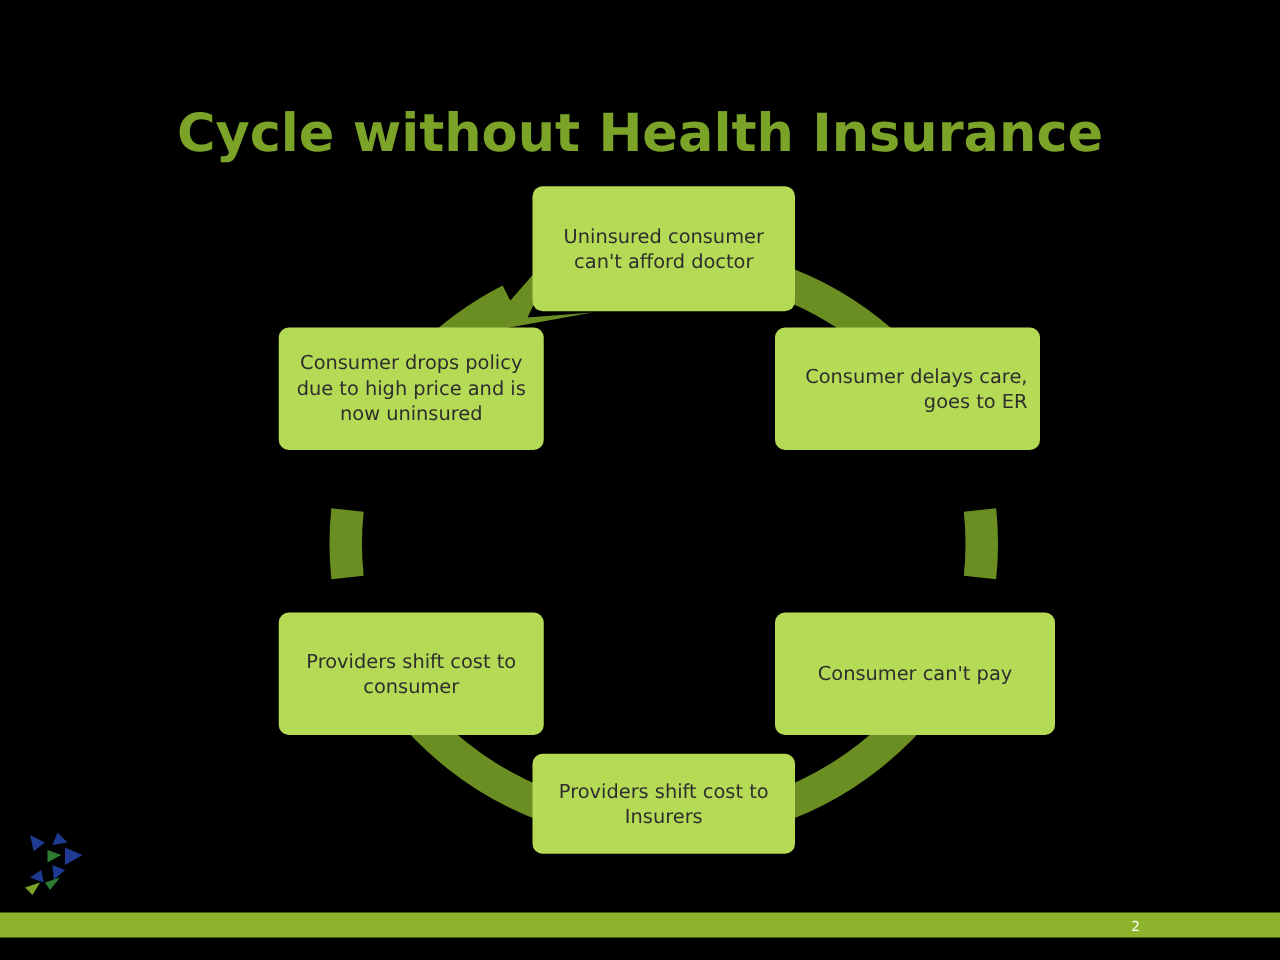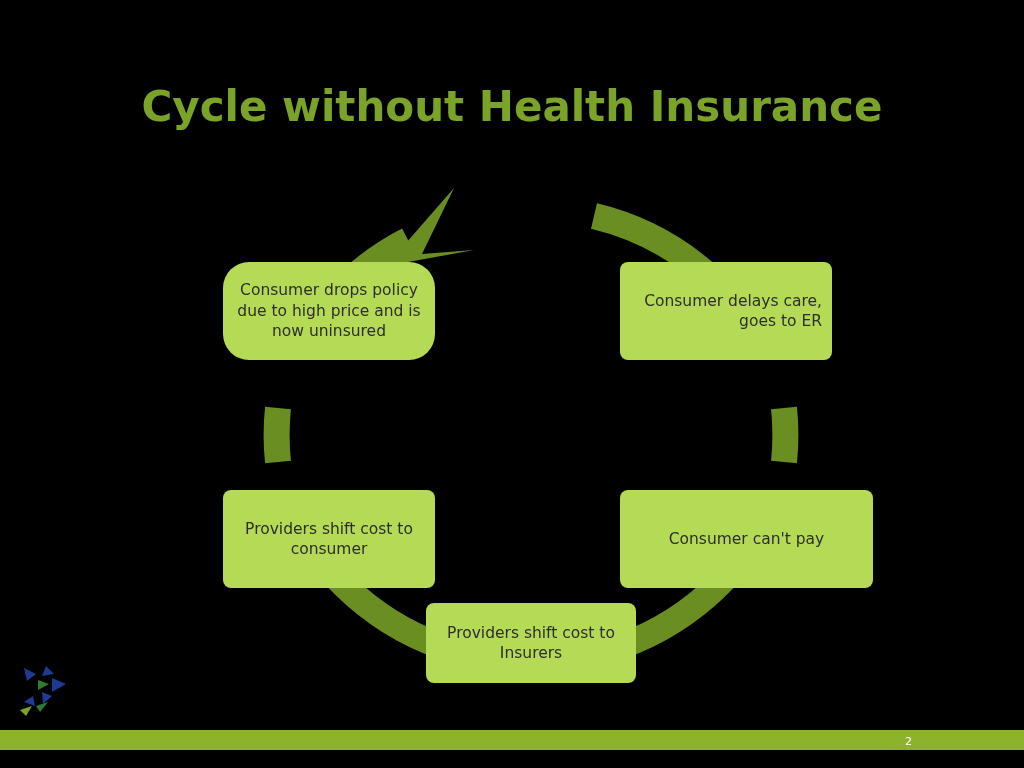--- a/index.html
+++ b/index.html
@@ -63,24 +63,24 @@
     display: flex;
     align-items: center;
     justify-content: center;
     padding: 4px 10px;
     box-sizing: border-box;
   }
 
   
   .n-top    { left: 236px; top: 9px;   width: 210px; height: 100px; }
   .n-right1 { left: 430px; top: 122px; width: 212px; height: 98px; text-align: right; }
-  .n-right2 { left: 430px; top: 350px; width: 253px; height: 98px; }
+  .n-right2 { left: 430px; top: 350px; width: 224px; height: 98px; }
   .n-bottom { left: 236px; top: 463px; width: 210px; height: 80px; }
   .n-left2  { left: 33px;  top: 350px; width: 212px; height: 98px; }
-  .n-left1  { left: 33px;  top: 122px; width: 212px; height: 98px; border-radius: 26px; }
+  .n-left1  { left: 33px;  top: 122px; width: 212px; height: 98px; }
 
   
   #bottom-bar {
     position: absolute;
     left: 0;
     bottom: 18px;
     width: 1024px;
     height: 20px;
     background: #8db32c;
   }
@@ -124,20 +124,23 @@
         <path d="M 278 514 A 262 262 0 0 1 104 376"></path>
 
         <path d="M 88 322 A 262 262 0 0 1 88 268"></path>
 
         <path d="M 104 214 A 262 262 0 0 1 218 100"></path>
       </g>
 
       <polygon points="196,126 264,48 232,114 284,110" fill="#6b8e23"></polygon>
     </svg>
 
+    <div class="node n-top">
+      <span>Uninsured consumer can't afford doctor</span>
+    </div>
 
     <div class="node n-right1">
       <span>Consumer delays care, goes to ER</span>
     </div>
 
     <div class="node n-right2">
       <span>Consumer can't pay</span>
     </div>
 
     <div class="node n-bottom">

